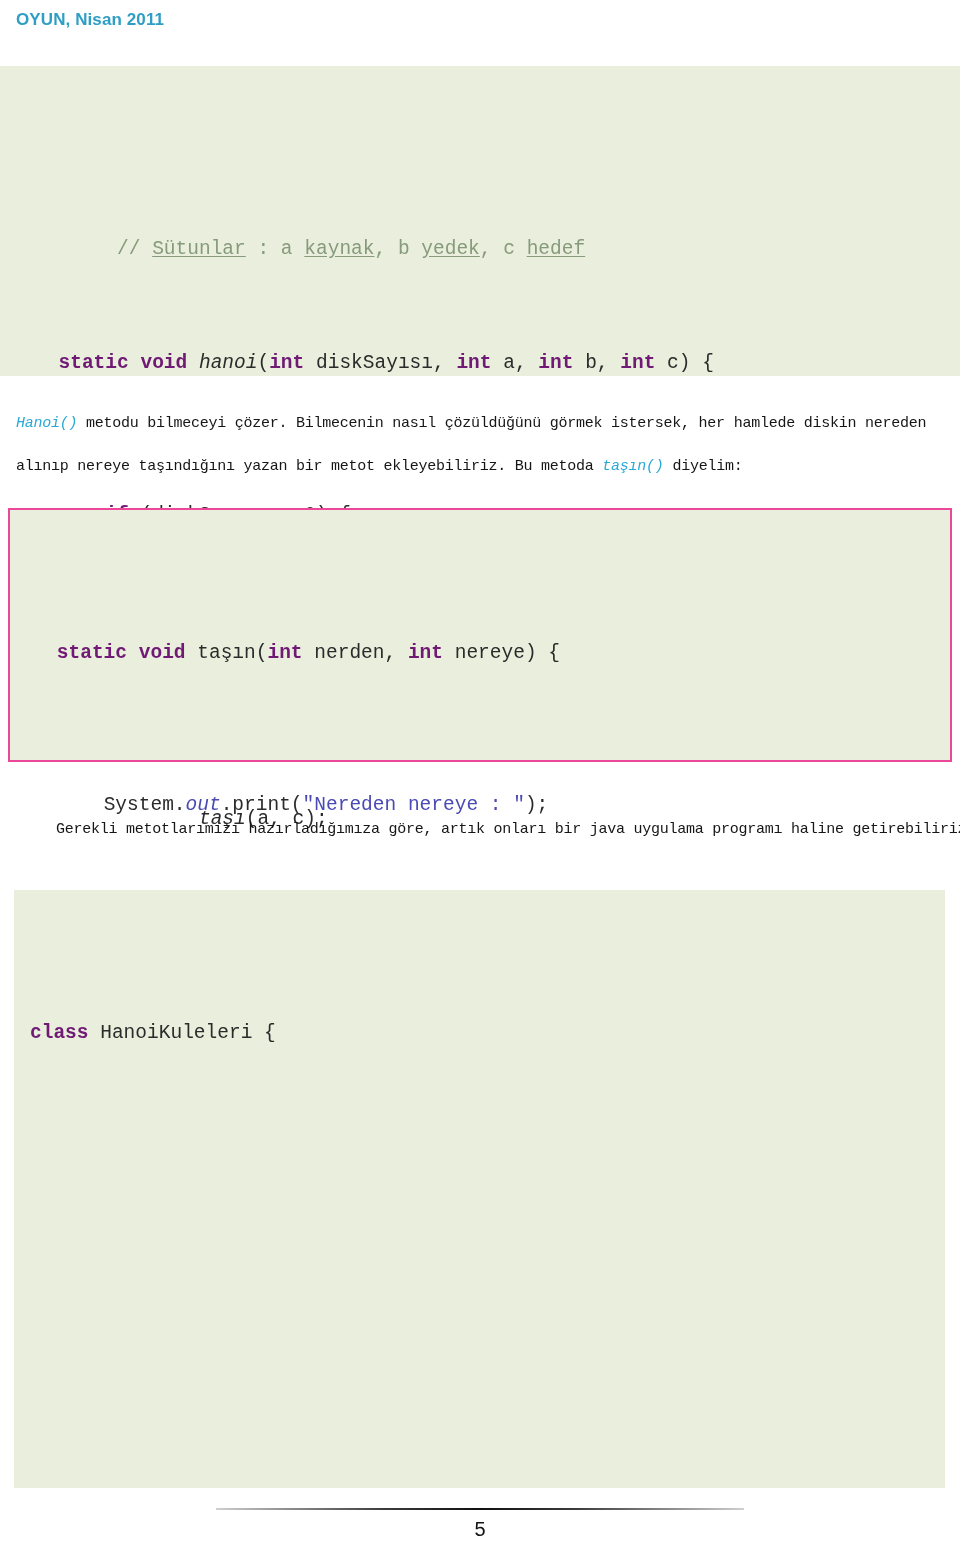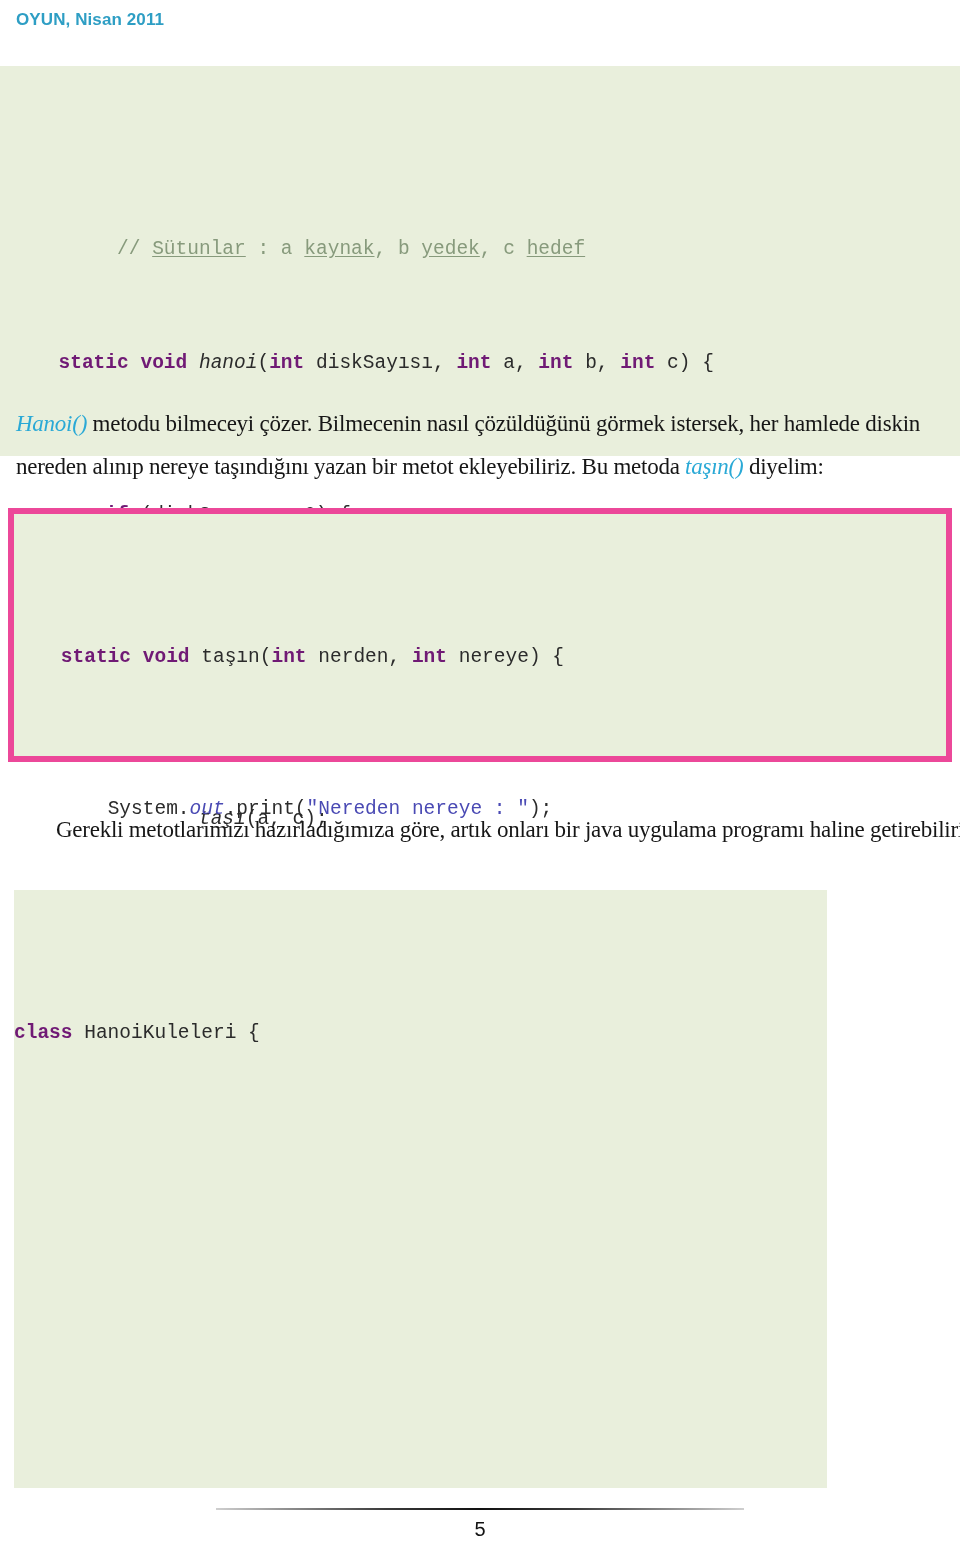--- a/index.html
+++ b/index.html
@@ -35,40 +35,40 @@
     position: absolute;
     background: #e9efdc;
     font-family: "Liberation Mono", "DejaVu Sans Mono", monospace;
     font-size: 19.5px;
     line-height: 38px;
     color: #2b2b2b;
     box-sizing: border-box;
     white-space: pre;
   }
   .code-block.bordered {
-    border: 6px solid #ec4899;
+    border: 2px solid #ec4899;
   }
   .code-line {
     white-space: pre;
     height: 38px;
   }
 
   
   .kw       { color: #701a75; font-weight: bold; }
   .cmt      { color: #879a7c; }
   .cmt u    { text-decoration: underline; text-underline-offset: 2px; }
   .ital     { font-style: italic; }
   .var      { color: #4a4ab4; font-style: italic; }
   .str      { color: #4a4ab4; }
 
   
   .para {
     position: absolute;
-    font-family: Liberation Serif, serif;
-    font-size: 23px;
+    font-family: Liberation Mono, monospace;
+    font-size: 15px;
     line-height: 43px;
     color: #161616;
     letter-spacing: -0.25px;
   }
   .para .hl {
     color: #2aa9d6;
     font-style: italic;
   }
 
   
@@ -91,21 +91,21 @@
     font-family: "Liberation Sans", sans-serif;
     font-size: 20px;
     color: #111111;
   }
 </style>
 </head>
 <body>
 
 <div class="page-header">OYUN, Nisan 2011</div>
 
-<div class="code-block" id="cb1" style="left:0px; top:66px; width:960px; height:390px; padding:12px 0 0 0;">
+<div class="code-block" id="cb1" style="left:0px; top:66px; width:960px; height:310px; padding:12px 0 0 0;">
 
   <div class="code-line">
     <span class="cmt">      <span>// </span><u>Sütunlar</u><span> : a </span><u>kaynak</u><span>, b </span><u>yedek</u><span>, c </span><u>hedef</u></span>
   </div>
 
   <div class="code-line">     <span class="kw">static void </span><span class="ital">hanoi</span><span>(</span><span class="kw">int</span><span> diskSayısı, </span><span class="kw">int</span><span> a, </span><span class="kw">int</span><span> b, </span><span class="kw">int</span><span> c) {</span></div>
 
   <div class="code-line">         <span class="kw">if</span><span> (diskSayısı &gt; 0) {</span></div>
 
   <div class="code-line">                 <span class="ital">hanoi</span><span>(diskSayısı-1,  a, c, b);</span></div>
@@ -135,21 +135,21 @@
 
   <div class="code-line">        <span>System.</span><span class="var">out</span><span>.print(nereye);</span></div>
 
   <div class="code-line">        <span>System.</span><span class="var">out</span><span>.println(</span><span class="str">"   Hamle : "</span><span> + ++</span><span class="var">sayaç</span><span>);</span></div>
 
   <div class="code-line">   </div>
 </div>
 
 <div class="para" id="p2" style="left:16px; top:808px; width:928px;margin-left:40px;">Gerekli metotlarımızı hazırladığımıza göre, artık onları bir java uygulama programı haline getirebiliriz:</div>
 
-<div class="code-block" id="cb3" style="left:14px; top:890px; width:813px; height:598px; padding:10px 0 0 0;">
+<div class="code-block" id="cb3" style="left:14px; top:890px; width:931px; height:598px; padding:10px 0 0 16px;">
 
   <div class="code-line"><span class="kw">class</span><span> HanoiKuleleri {</span></div>
 
 
 
   <div class="code-line">&nbsp;</div>
 
   
 
   

